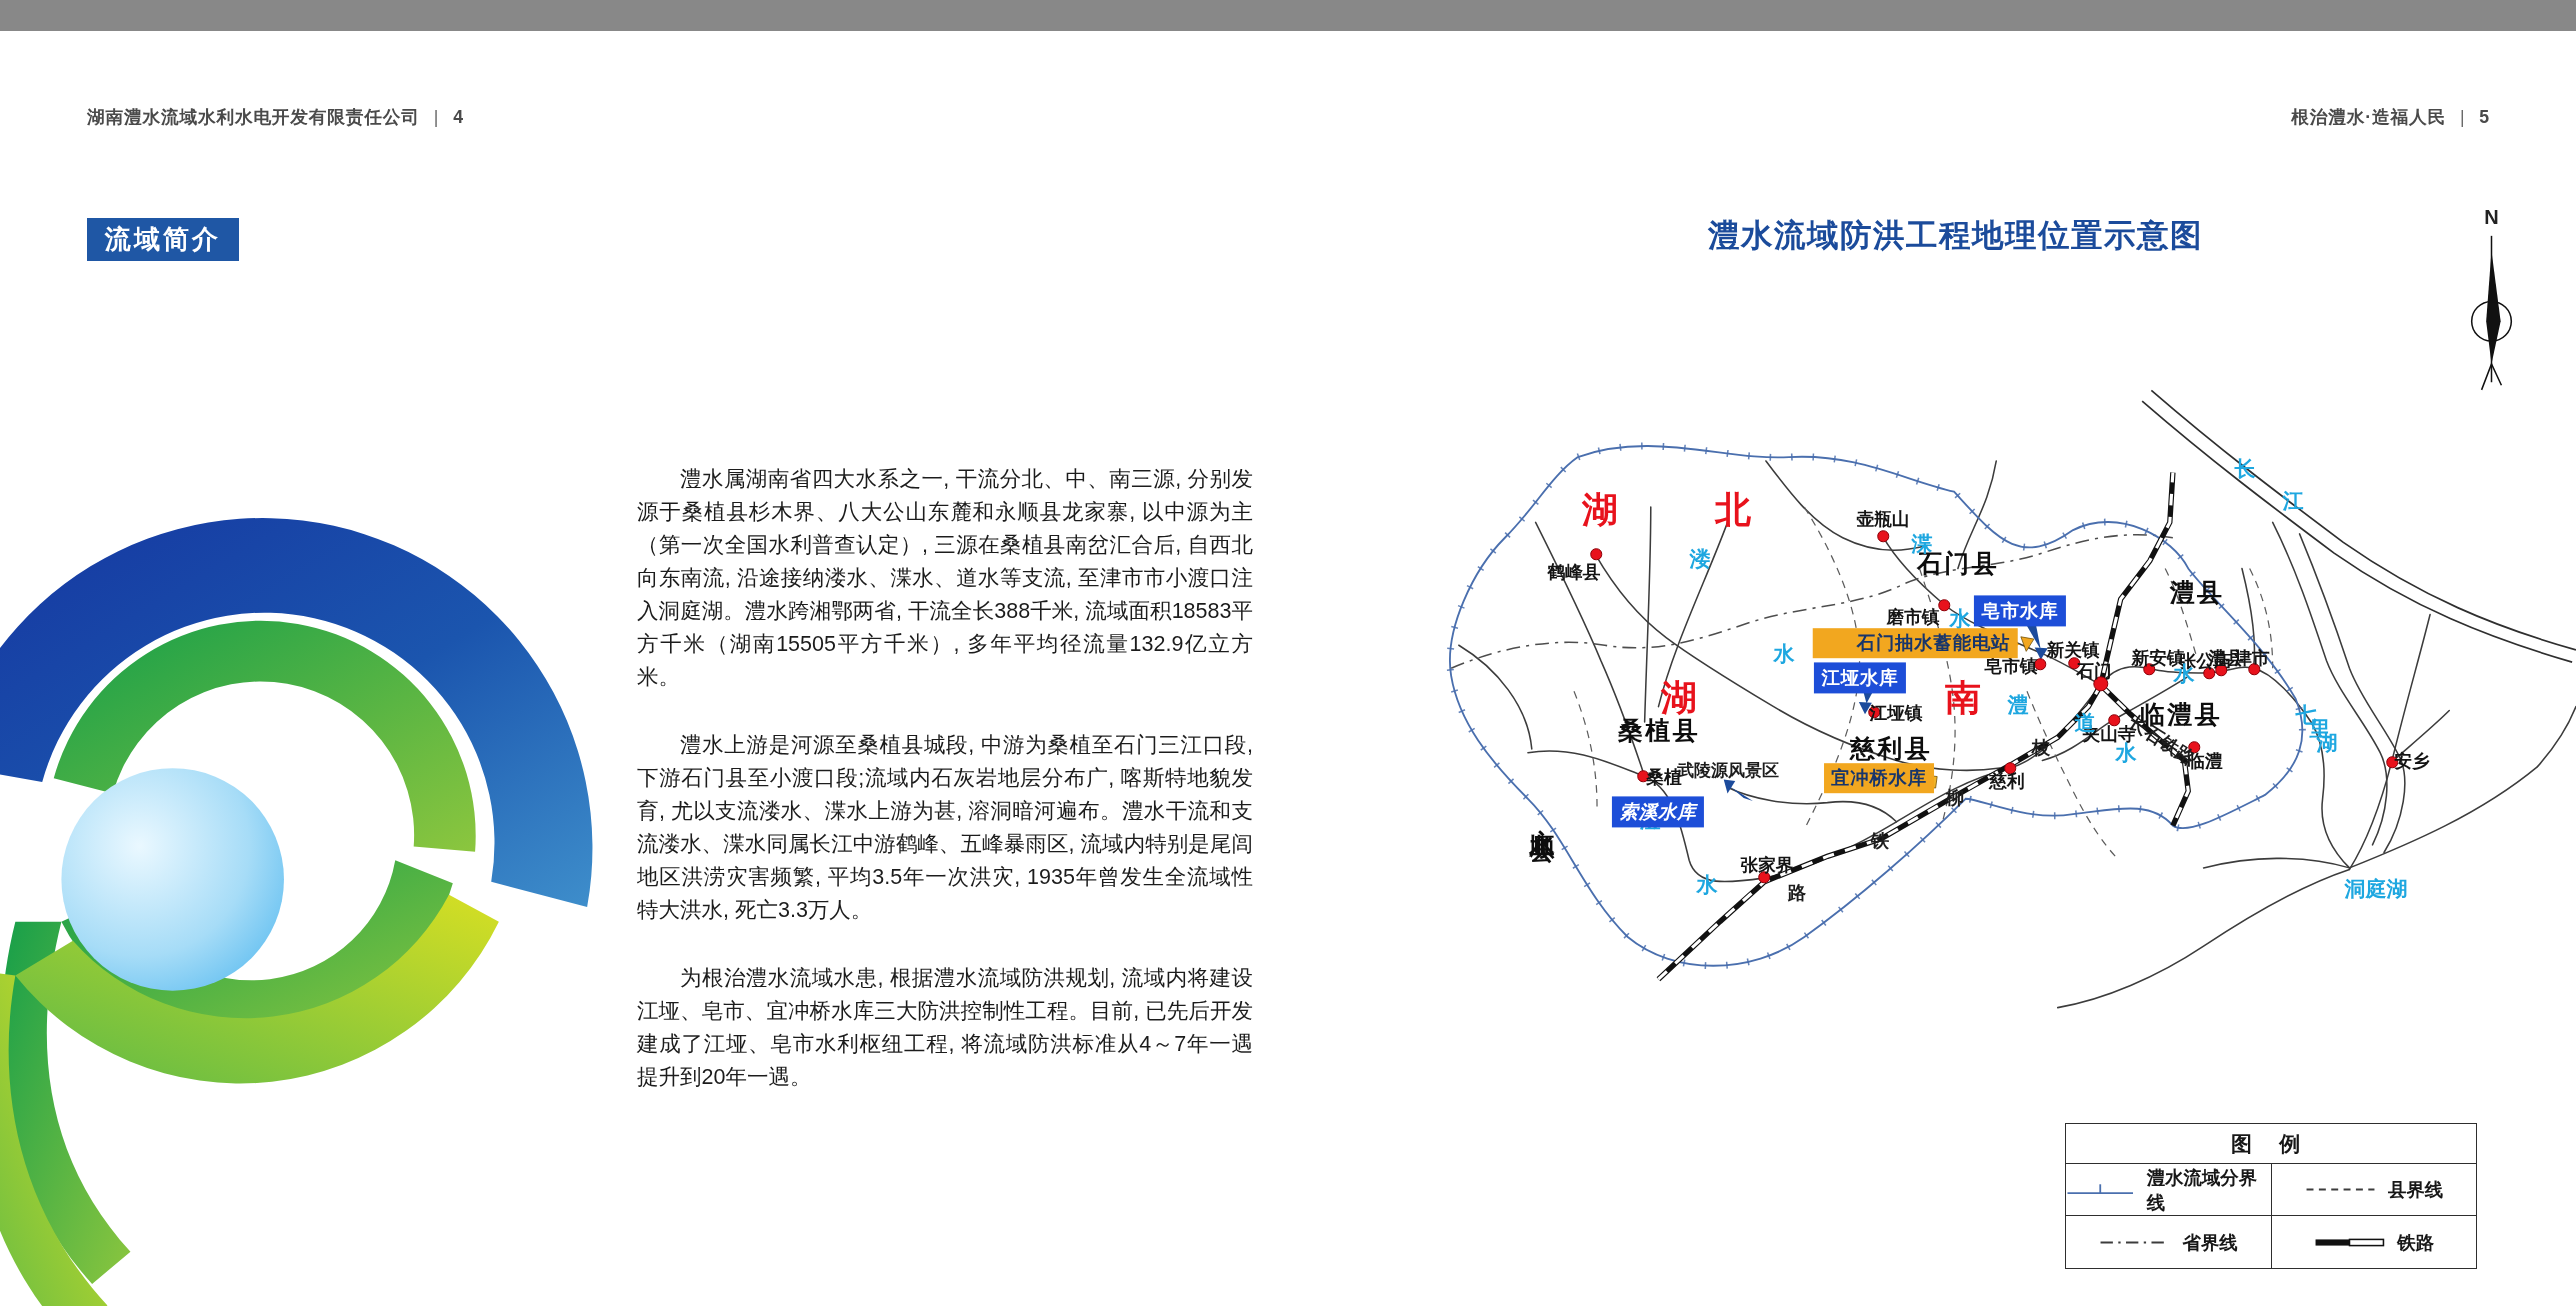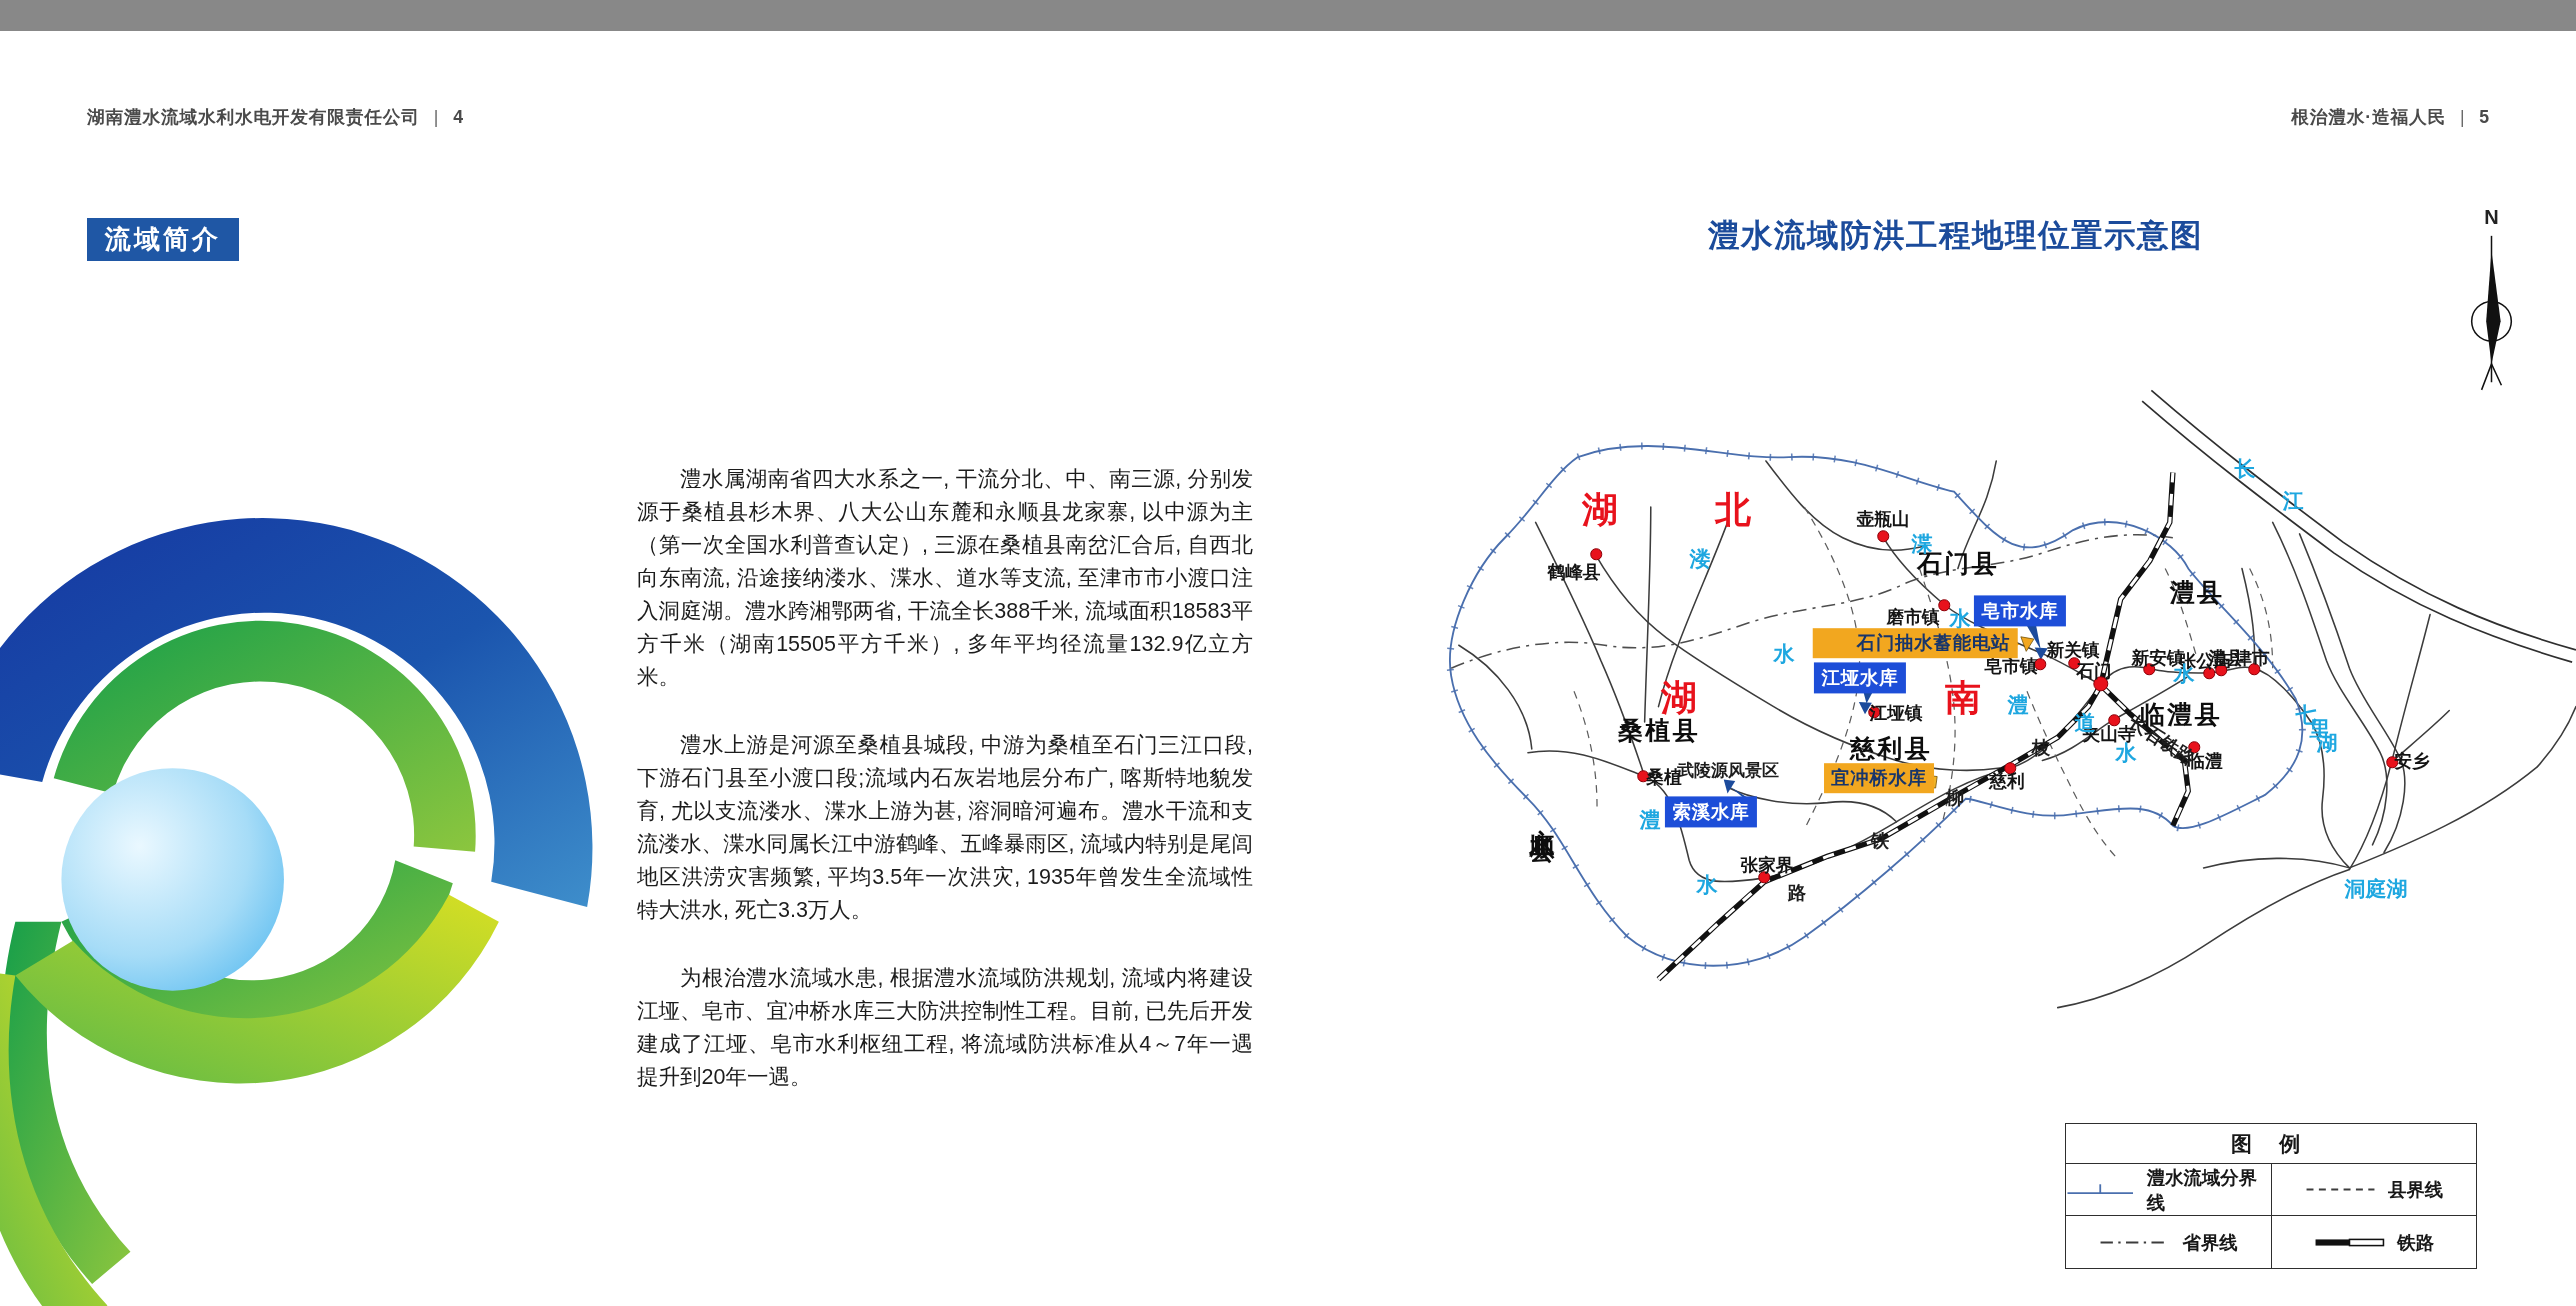--- a/index.html
+++ b/index.html
@@ -244,21 +244,21 @@
       <div class="lbl river-label" style="left: 2327px; top: 712px;">湖</div>
       <div class="lbl river-label" style="left: 2376px; top: 858px;">洞庭湖</div>
       <div class="lbl railway-label" style="left: 2041px; top: 716px;">枝</div>
       <div class="lbl railway-label" style="left: 1955px; top: 766px;">柳</div>
       <div class="lbl railway-label" style="left: 1880px; top: 809px;">铁</div>
       <div class="lbl railway-label" style="left: 1797px; top: 861px;">路</div>
       <div class="lbl railway-label" style="left: 2162px; top: 709px; transform: translate(-50%, -50%) rotate(33deg);">长石铁路</div>
       <div class="lbl area-label" style="left: 1728px; top: 739px;">武陵源风景区</div>
       <div class="lbl res-blue" style="left: 2020px; top: 580px;">皂市水库</div>
       <div class="lbl res-blue" style="left: 1860px; top: 647px;">江垭水库</div>
-      <div class="lbl res-blue" style="left: 1711px; top: 781px;">索溪水库</div>
+      <div class="lbl res-blue" style="left: 1658px; top: 781px; font-style: italic;">索溪水库</div>
       <div class="lbl res-orange" style="left: 1879px; top: 747px;">宜冲桥水库</div>
       <div class="lbl res-orange" style="left: 1915px; top: 612px; padding-left: 44px;">石门抽水蓄能电站</div>
     </div>
 
   <div class="legend">
     <div class="title">图  例</div>
     <div class="cell r1">
       <svg width="71" height="17" viewBox="0 0 92 22">
         <line x1="2" y1="16" x2="90" y2="16" stroke="#4a6fae" stroke-width="2.4"></line>
         <line x1="46" y1="16" x2="46" y2="4" stroke="#4a6fae" stroke-width="2.4"></line>

